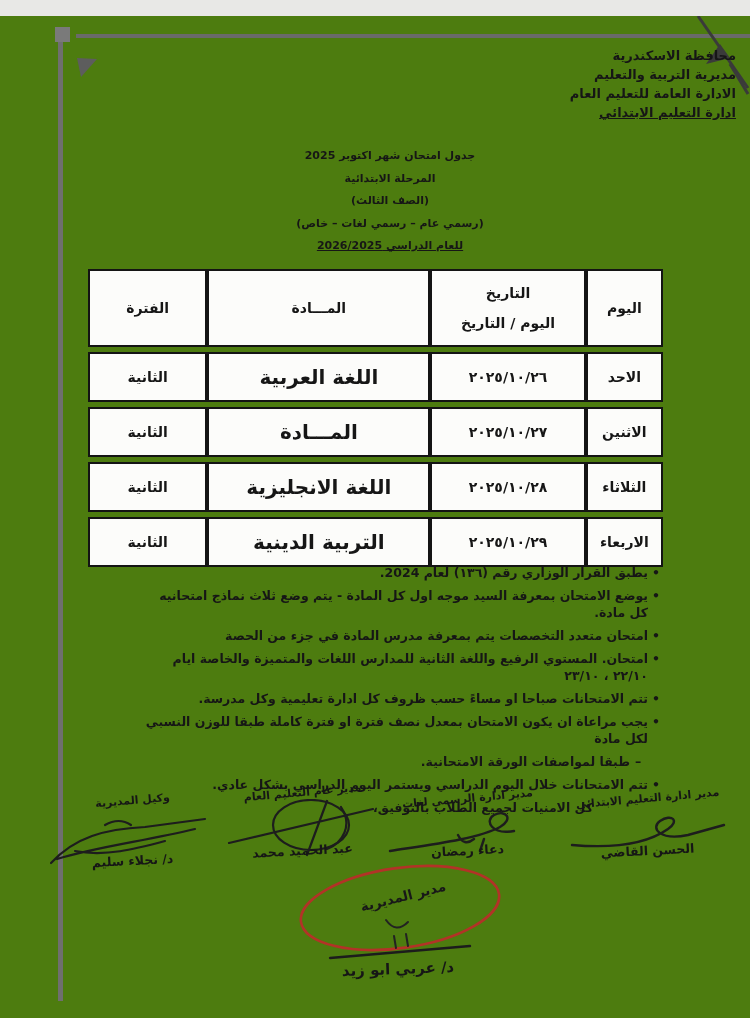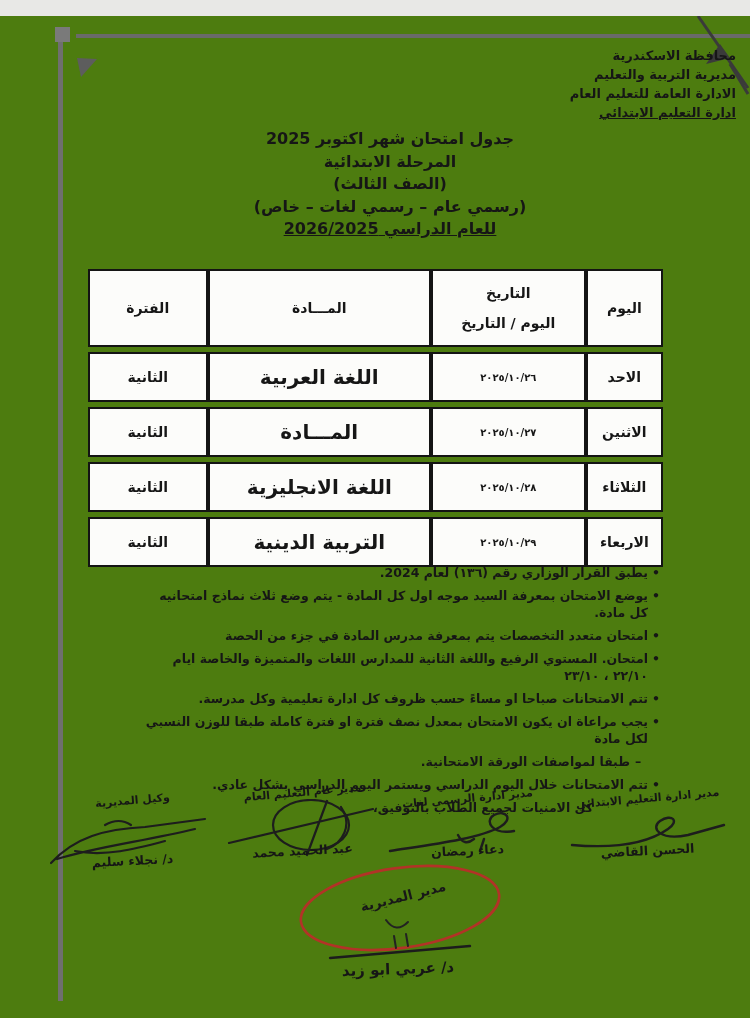--- a/index.html
+++ b/index.html
@@ -21,37 +21,37 @@
 
   
   .org-header{
     position:absolute;top:30px;right:14px;width:230px;
     text-align:right;font-size:13px;font-weight:bold;line-height:19px;
   }
   .org-header .u{text-decoration:underline;}
 
   
   .doc-title{
-    position:absolute;top:112px;left:160px;width:460px;
-    text-align:center;font-size:16px;font-weight:bold;line-height:22.5px;
+    position:absolute;top:129px;left:160px;width:460px;
+    text-align:center;font-size:11px;font-weight:bold;line-height:22.5px;
   }
   .doc-title .u{text-decoration:underline;text-align:center;}
 
   
   .sched{position:absolute;top:248px;left:88px;width:575px;}
   table.grid{
     width:575px;border-collapse:separate;border-spacing:0 5px;
     font-weight:bold;
   }
   table.grid th,table.grid td{
     border:2.5px solid #141414;background:#fcfcfa;
     text-align:center;vertical-align:middle;padding:2px 4px;
   }
   th.c-day,td.c-day{width:66px;font-size:14px;}
-  th.c-date,td.c-date{width:146px;font-size:10px;}
+  th.c-date,td.c-date{width:146px;font-size:14px;}
   th.c-subj,td.c-subj{width:216px;font-size:20px;}
   th.c-per,td.c-per{width:110px;font-size:14px;}
   table.grid th{height:70px;font-size:14px;}
   table.grid td{height:42px;}
   .date-head-top{display:block;margin-bottom:14px;}
   .date-head-bottom{display:block;}
 
   
   .notes{
     position:absolute;top:548px;right:86px;width:520px;

